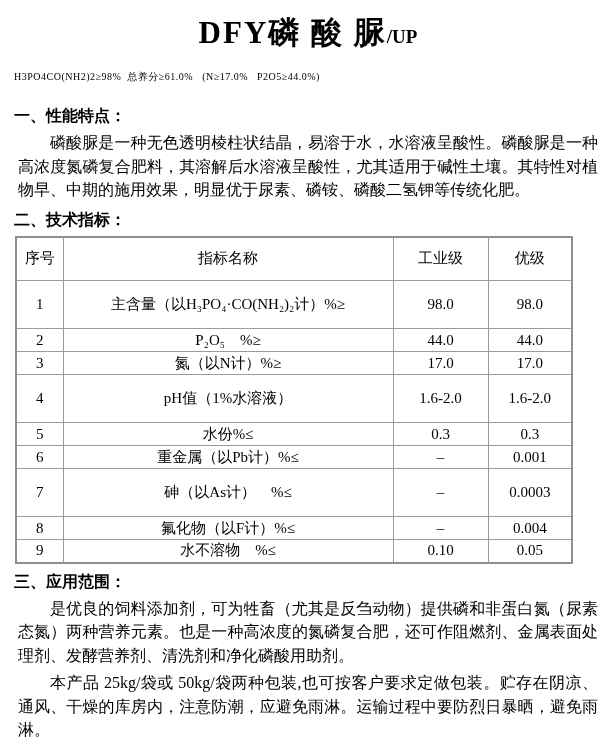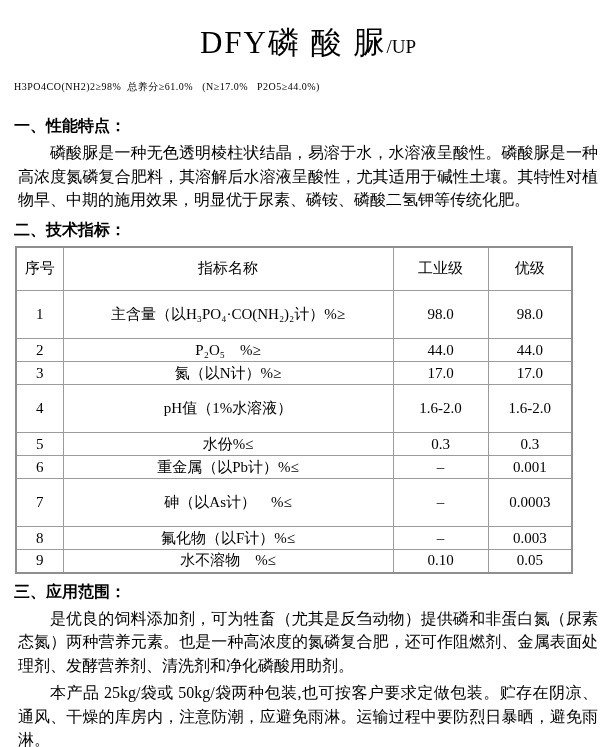--- a/index.html
+++ b/index.html
@@ -1,18 +1,18 @@
 <!DOCTYPE html>
 <html><head>
 <meta charset="utf-8">
 <style>
   html,body{margin:0;padding:0;background:#ffffff;}
   body{width:616px;color:#000;font-family:"Liberation Serif","DejaVu Serif",serif;}
   .page{padding:6px 14px 10px 14px;}
-  .title{text-align:center;font-size:31px;font-weight:normal;margin:16px 0 16px 0;letter-spacing:2px;white-space:nowrap;}
+  .title{text-align:center;font-size:31px;font-weight:bold;margin:6px 0 16px 0;letter-spacing:2px;white-space:nowrap;}
   .title-suffix{font-size:19px;letter-spacing:0;}
   .formula{font-size:10px;margin:0 0 22px 0;white-space:pre-wrap;letter-spacing:0.5px;}
   .sec-heading{font-size:16px;font-weight:bold;margin:8px 0 3px 0;}
   .body-para{font-size:16px;line-height:23.5px;margin:4px;text-indent:32px;text-align:justify;}
   table.specs{border-collapse:collapse;table-layout:fixed;width:556px;margin:5px 0 8px 1px;
     font-size:15px;text-align:center;border:2px solid #8f8f8f;}
   table.specs th, table.specs td{border:1px solid #9b9b9b;padding:0 2px;font-weight:normal;
     vertical-align:middle;overflow:hidden;margin-top:32px;}
   table.specs thead tr{height:44px;}
   table.specs tbody tr{height:23px;}
@@ -93,21 +93,21 @@
         <tr>
           <td>7</td>
           <td>砷（以As计）　%≤</td>
           <td>–</td>
           <td>0.0003</td>
         </tr>
         <tr>
           <td>8</td>
           <td>氟化物（以F计）%≤</td>
           <td>–</td>
-          <td>0.003</td>
+          <td>0.004</td>
         </tr>
         <tr>
           <td>9</td>
           <td>水不溶物　%≤</td>
           <td>0.10</td>
           <td>0.05</td>
         </tr>
       </tbody>
   </table>
 

